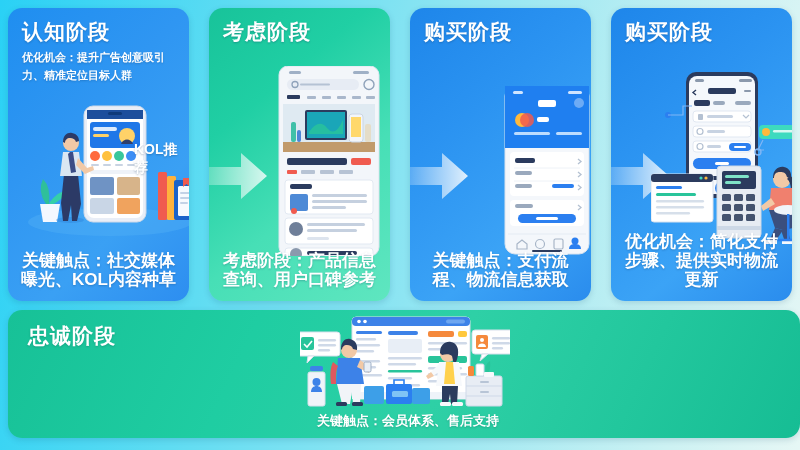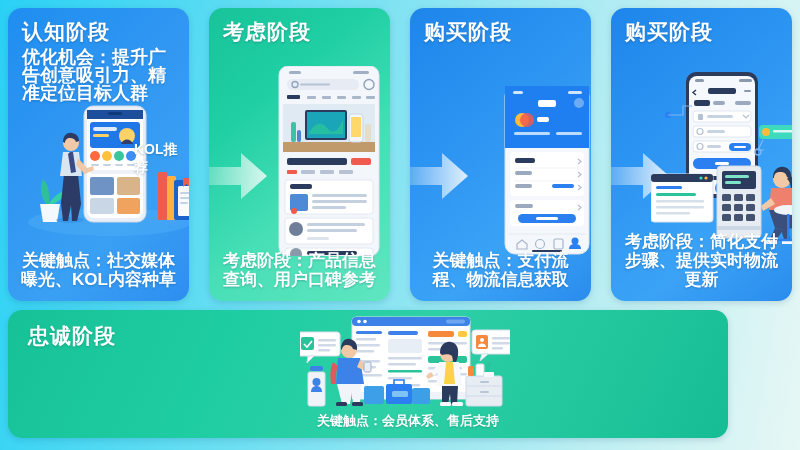--- a/index.html
+++ b/index.html
@@ -25,39 +25,40 @@
   .p-green{background:linear-gradient(140deg,#18c39a 0%,#20cfa4 30%,#47dfb6 62%,#5fe6c0 100%);}
 
   .panel .title{
     position:absolute;left:14px;top:10px;
     color:#ffffff;font-weight:bold;font-size:21px;letter-spacing:1px;
     text-shadow:0 1px 2px rgba(0,40,80,.28);
     white-space:nowrap;
   }
   .panel .opp{
     position:absolute;left:14px;right:10px;top:40px;
-    color:#ffffff;font-weight:bold;font-size:18px;line-height:18px;
+    color:#ffffff;font-weight:bold;font-size:11px;line-height:18px;
     text-shadow:0 1px 2px rgba(0,40,80,.25);
   }
   .panel .touch{
     position:absolute;left:10px;right:10px;bottom:12px;
     color:#ffffff;font-weight:bold;font-size:17px;line-height:19px;
     text-align:center;text-shadow:0 1px 2px rgba(0,40,80,.25);
   }
 
   
   .arrow{position:absolute;left:-2px;top:140px;width:62px;height:56px;}
   .arrow svg{display:block;width:100%;height:100%;}
 
   
   .row-bot{
-    position:absolute;left:8px;top:310px;width:720px;height:128px;
+    position:absolute;left:8px;top:310px;width:784px;height:128px;
     border-radius:14px;overflow:hidden;
     background:linear-gradient(115deg,#17c197 0%,#1fcda2 30%,#2ed0a6 55%,#22c79d 78%,#16bd94 100%);
     box-shadow:0 2px 6px rgba(0,60,100,.16);
+    padding-left:8px;
   }
   .row-bot .title{
     position:absolute;left:20px;top:12px;color:#fff;font-weight:bold;
     font-size:21px;letter-spacing:1px;text-shadow:0 1px 2px rgba(0,60,60,.25);
   }
   .row-bot .touch{
     position:absolute;left:300px;width:200px;bottom:8px;text-align:center;
     color:#fff;font-weight:bold;font-size:13px;text-shadow:0 1px 2px rgba(0,60,60,.25);
     white-space:nowrap;
   }
@@ -369,21 +370,21 @@
           <path d="M124 158l-6 14h6l8-12z" fill="#3b4f7d"></path>
           <path d="M136 158l4 14h-6l-4-12z" fill="#3b4f7d"></path>
           <path d="M114 170h12v4h-12z" fill="#f5f8fc"></path>
           <path d="M131 170h12v4h-12z" fill="#f5f8fc"></path>
           <ellipse cx="137" cy="140" rx="14" ry="5" fill="#f0f5fa"></ellipse>
           <rect x="136" y="144" width="2.5" height="26" fill="#2b7ff0"></rect>
           <path d="M127 170h19" stroke="#2b7ff0" stroke-width="2.5" fill="none"></path>
         </svg>
       </div>
 
-      <div class="touch">考虑阶段：简化支付步骤、提供实时物流更新</div>
+      <div class="touch">优化机会：简化支付步骤、提供实时物流更新</div>
     </div>
 
   </div>
 
   <div class="row-bot">
     <div class="title">忠诚阶段</div>
 
     <div class="illus" style="left:292px;top:4px;">
       <svg width="210" height="108" viewBox="0 0 210 108" aria-hidden="true">
 

